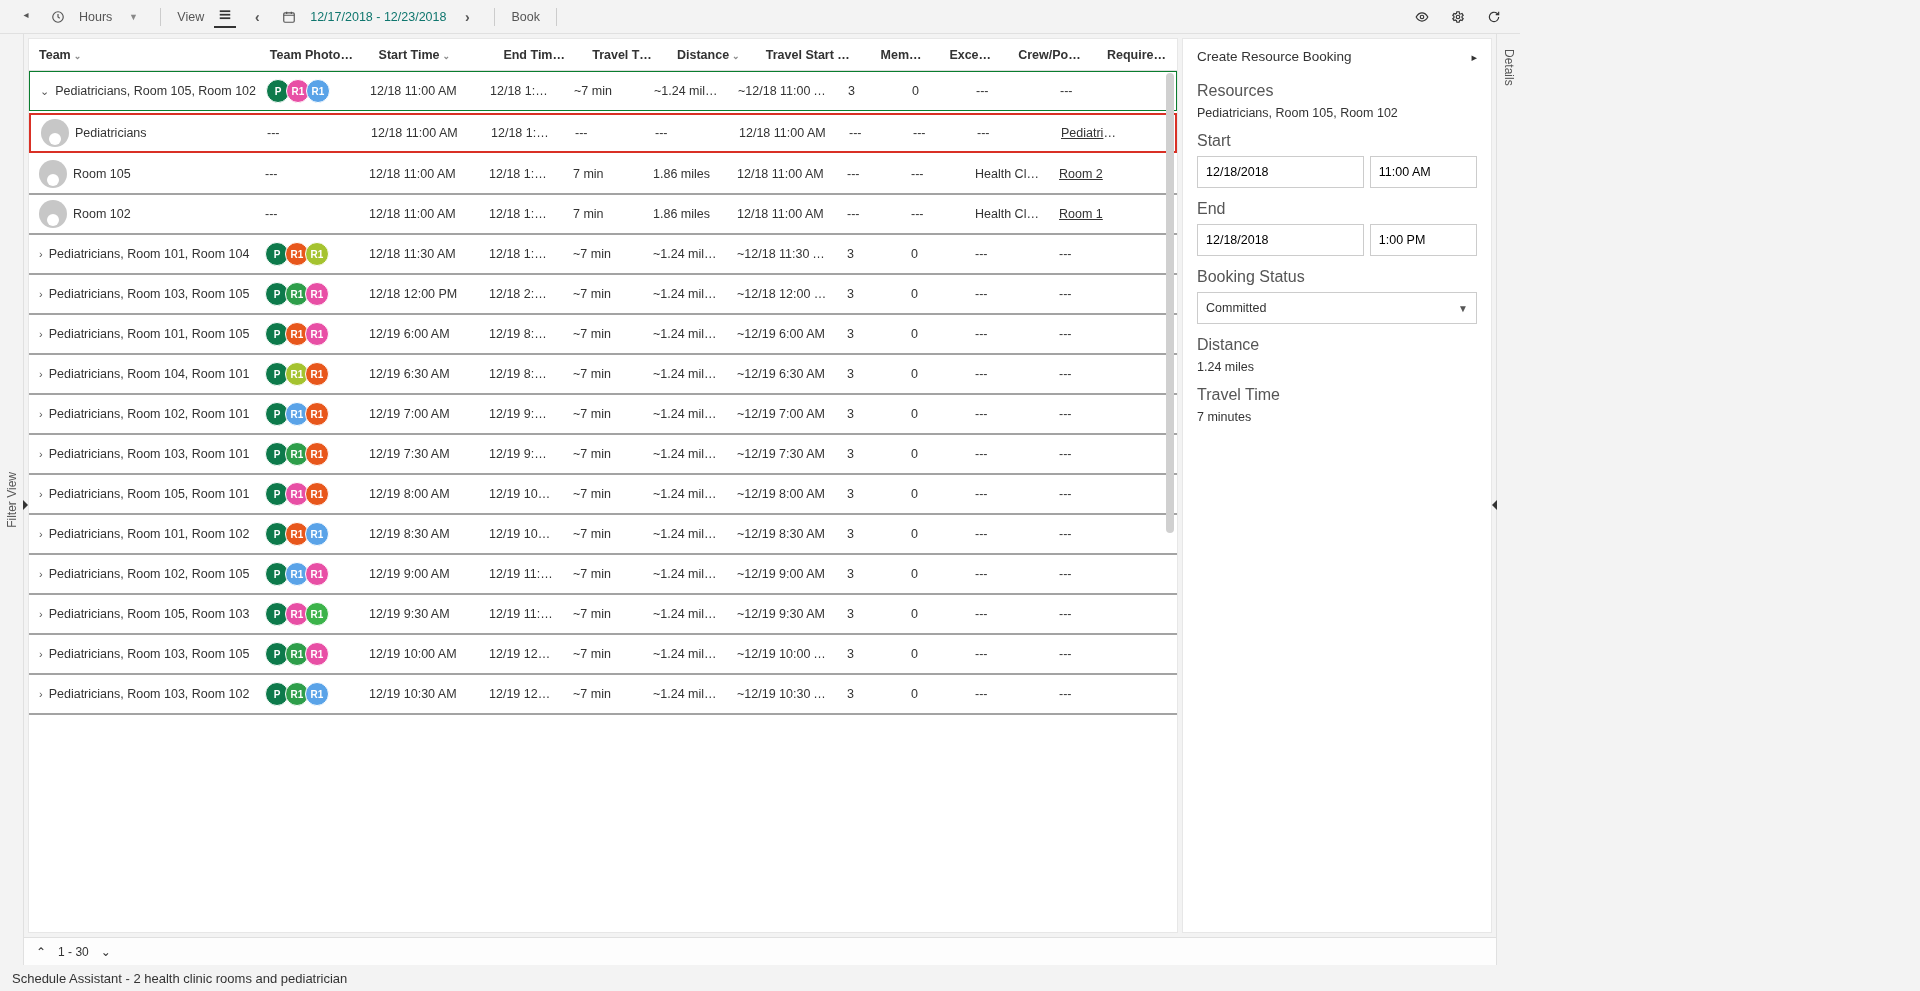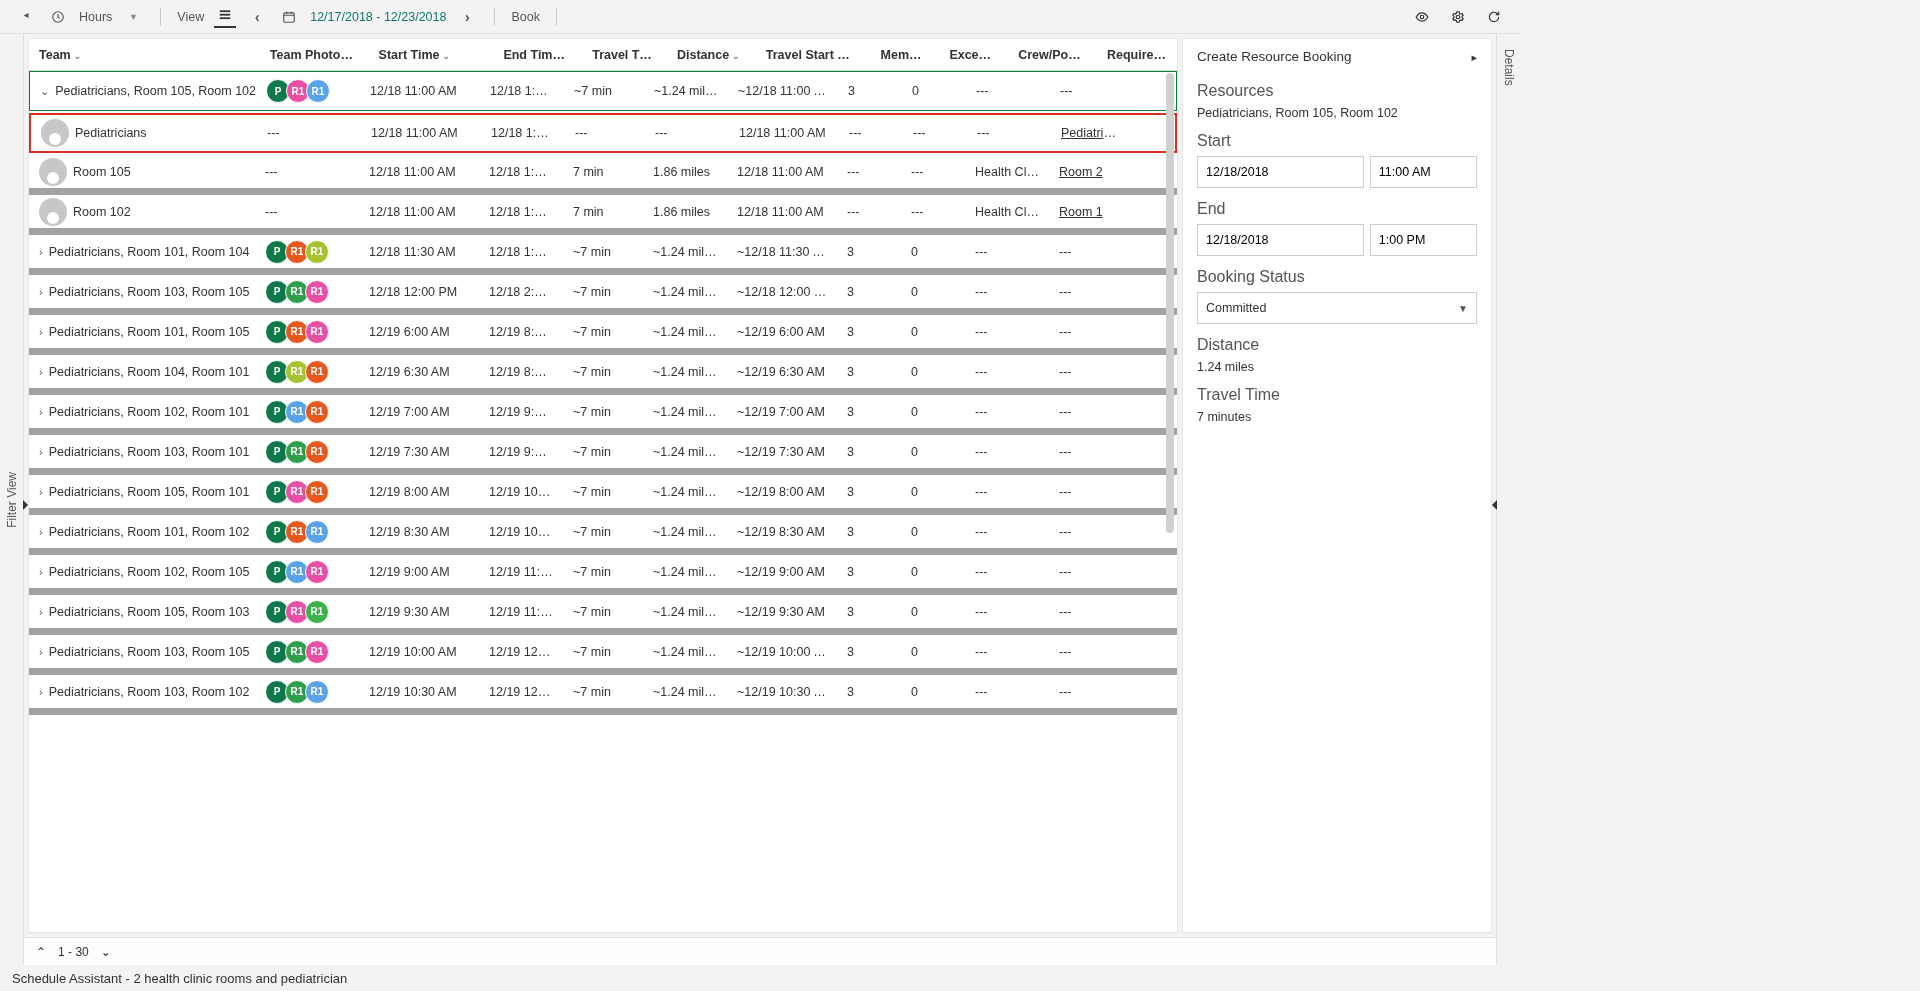--- a/index.html
+++ b/index.html
@@ -29,21 +29,21 @@
 .col-end { width:84px; }
 .col-travel { width:80px; }
 .col-dist { width:84px; }
 .col-tstart { width:110px; }
 .col-mem { width:64px; }
 .col-excess { width:64px; }
 .col-crew { width:84px; }
 .col-req { width:80px; }
 .hdr-drop { font-size:9px; color:#888; margin-left:3px;}
 .grid-body { flex:1; overflow-y:auto; }
-.row { display:flex; height:40px; align-items:center; border-bottom:7px solid #a3a3a3; font-size:12.5px;}
+.row { display:flex; height:40px; align-items:center; border-bottom:2px solid #a3a3a3; font-size:12.5px;}
 .row.sub { height:40px; }
 .expand-toggle { width:12px; display:inline-block; text-align:center; cursor:pointer; color:#555; font-size:11px;}
 .team-cell { display:flex; align-items:center; gap:6px;}
 .avatar-group { display:flex; }
 .chip { width:24px; height:24px; border-radius:50%; display:flex; align-items:center; justify-content:center; color:#fff; font-size:10px; font-weight:600; margin-right:-4px; border:1.5px solid #fff;}
 .chip-p-dark { background:#0e7a4b; }
 .chip-green-med { background:#2e9e4a; }
 .chip-green-bright { background:#3cb34a; }
 .chip-r-orange { background:#e8571c; }
 .chip-r-olive { background:#a5c32f; }

